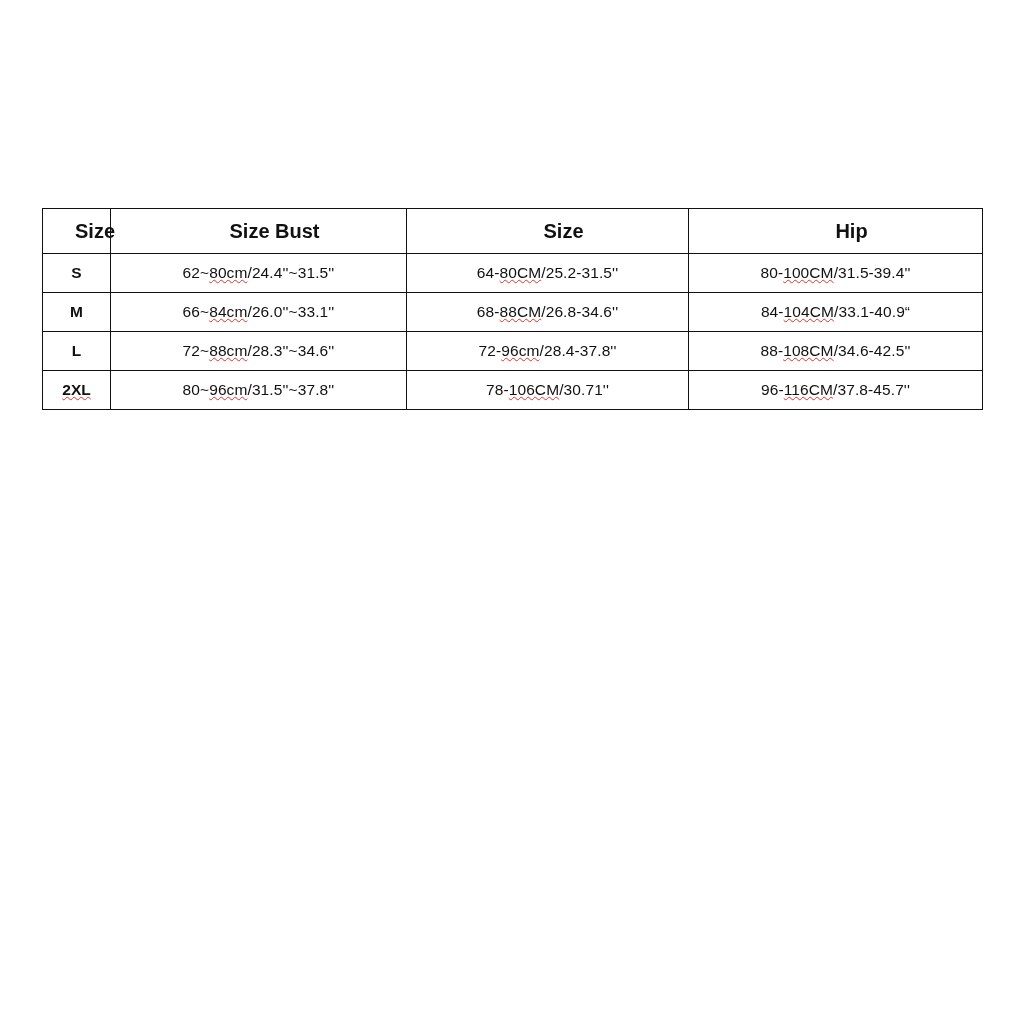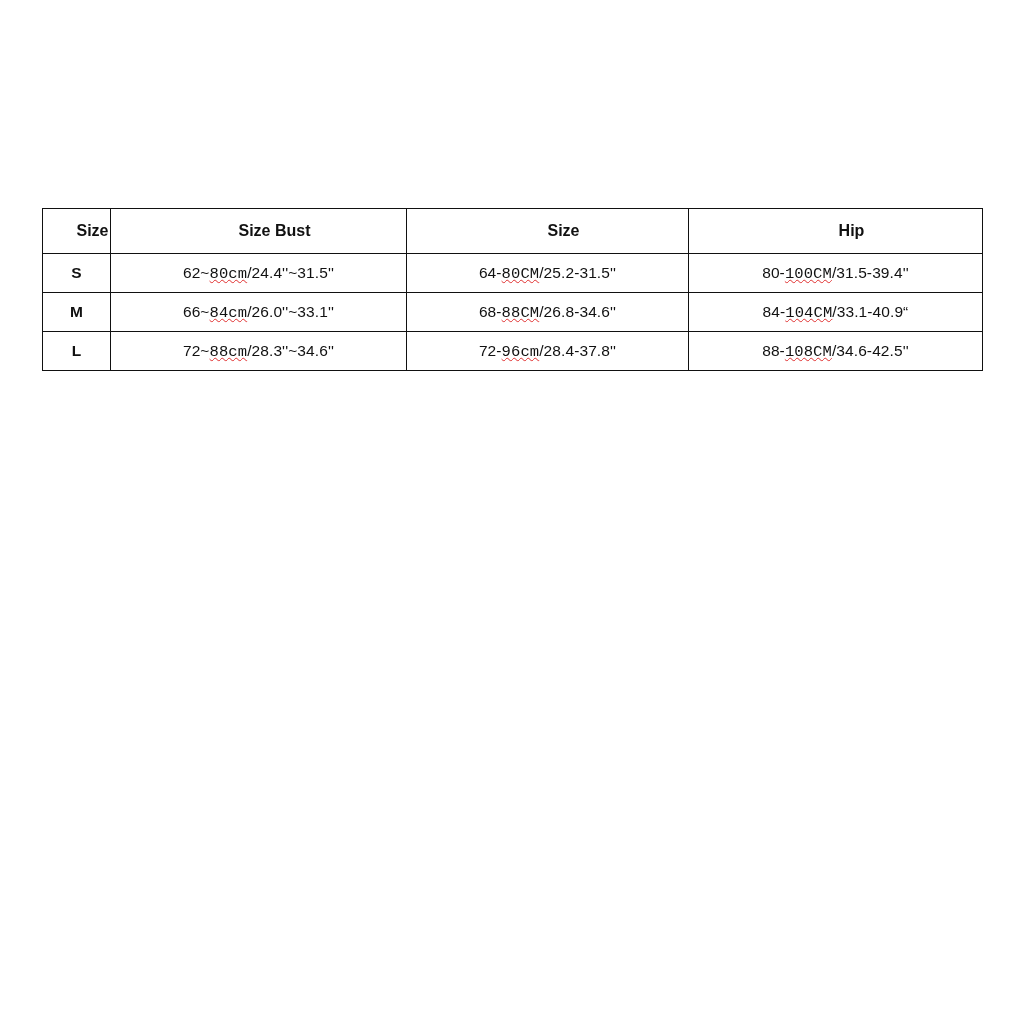--- a/index.html
+++ b/index.html
@@ -36,42 +36,41 @@
     vertical-align: middle;
     padding: 0;
     height: 38px;
     font-size: 15.5px;
     color: #111111;
   }
 
   table.size-chart thead th {
     font-weight: bold;
     height: 44px;
-    font-size: 16px;
+    font-size: 20px;
     padding-left: 32px;
   }
 
   .col-size   { width: 68px; }
   .col-bust   { width: 296px; }
   .col-waist  { width: 282px; }
   .col-hip    { width: 294px; }
 
   td.size-cell {
     font-weight: bold;
     font-size: 15.5px;
   }
 
   
   .sq {
     text-decoration: underline;
     text-decoration-style: wavy;
     text-decoration-color: #e03030;
     text-decoration-thickness: 1px;
     text-underline-offset: 1px;
-    font-family: Liberation Mono, monospace;
   }
   .cell-text {
     white-space: nowrap;
     letter-spacing: 0.1px;
   }
 </style>
 </head>
 <body>
 
 <div class="table-wrap">
@@ -102,15 +101,21 @@
         <td><span class="cell-text">66~<span class="sq">84cm</span>/26.0''~33.1''</span></td>
         <td><span class="cell-text">68-<span class="sq">88CM</span>/26.8-34.6''</span></td>
         <td><span class="cell-text">84-<span class="sq">104CM</span>/33.1-40.9“</span></td>
       </tr>
       <tr>
         <td class="size-cell">L</td>
         <td><span class="cell-text">72~<span class="sq">88cm</span>/28.3''~34.6''</span></td>
         <td><span class="cell-text">72-<span class="sq">96cm</span>/28.4-37.8''</span></td>
         <td><span class="cell-text">88-<span class="sq">108CM</span>/34.6-42.5''</span></td>
       </tr>
+      <tr>
+        <td class="size-cell"><span class="sq">2XL</span></td>
+        <td><span class="cell-text">80~<span class="sq">96cm</span>/31.5''~37.8''</span></td>
+        <td><span class="cell-text">78-<span class="sq">106CM</span>/30.71''</span></td>
+        <td><span class="cell-text">96-<span class="sq">116CM</span>/37.8-45.7''</span></td>
+      </tr>
     </tbody>
   </table>
 </div>
 
 </body></html>

